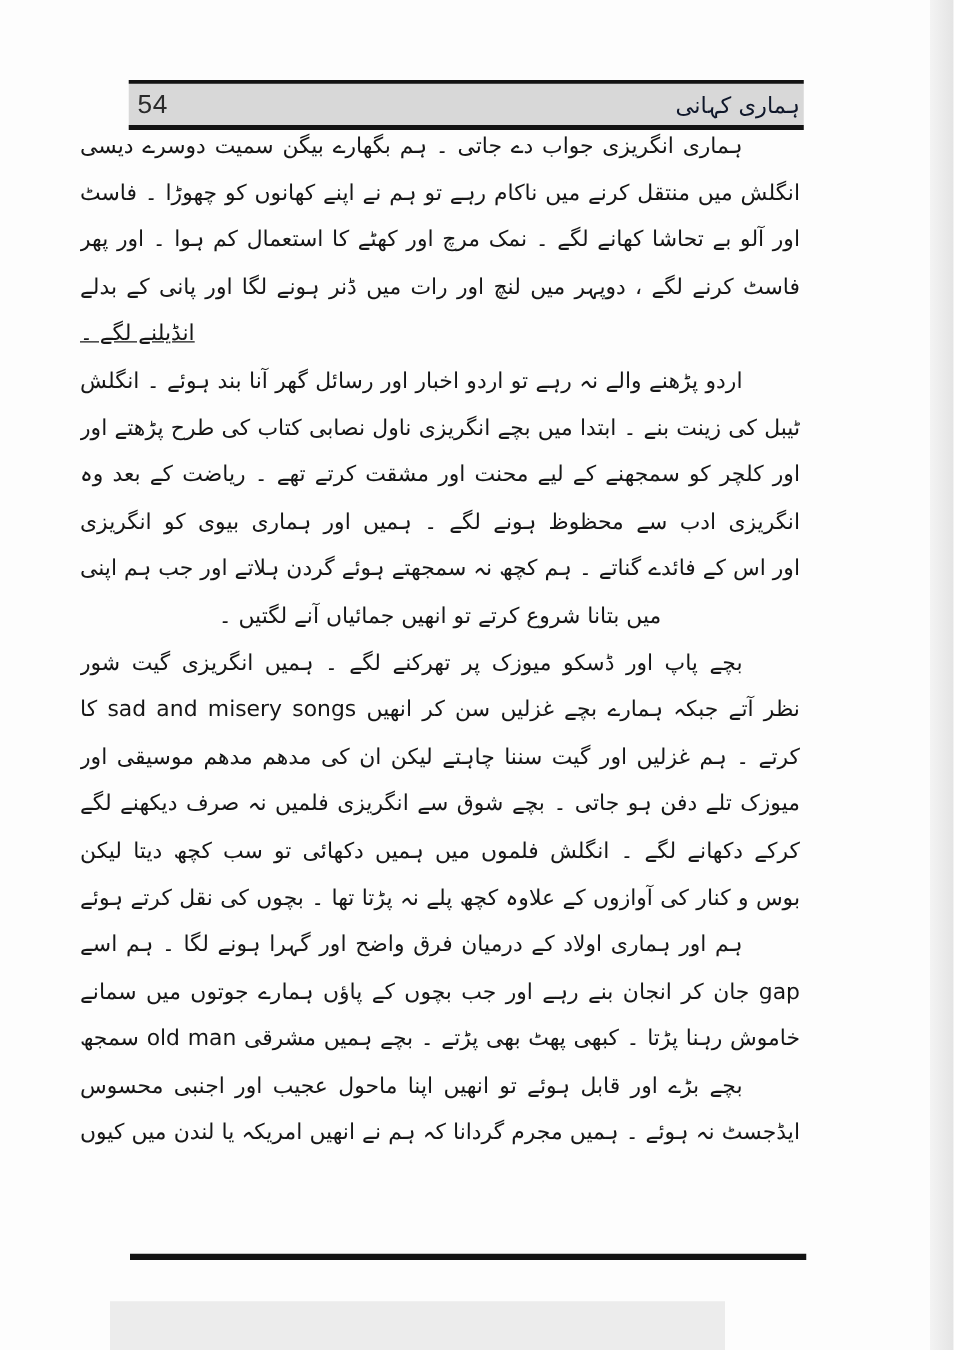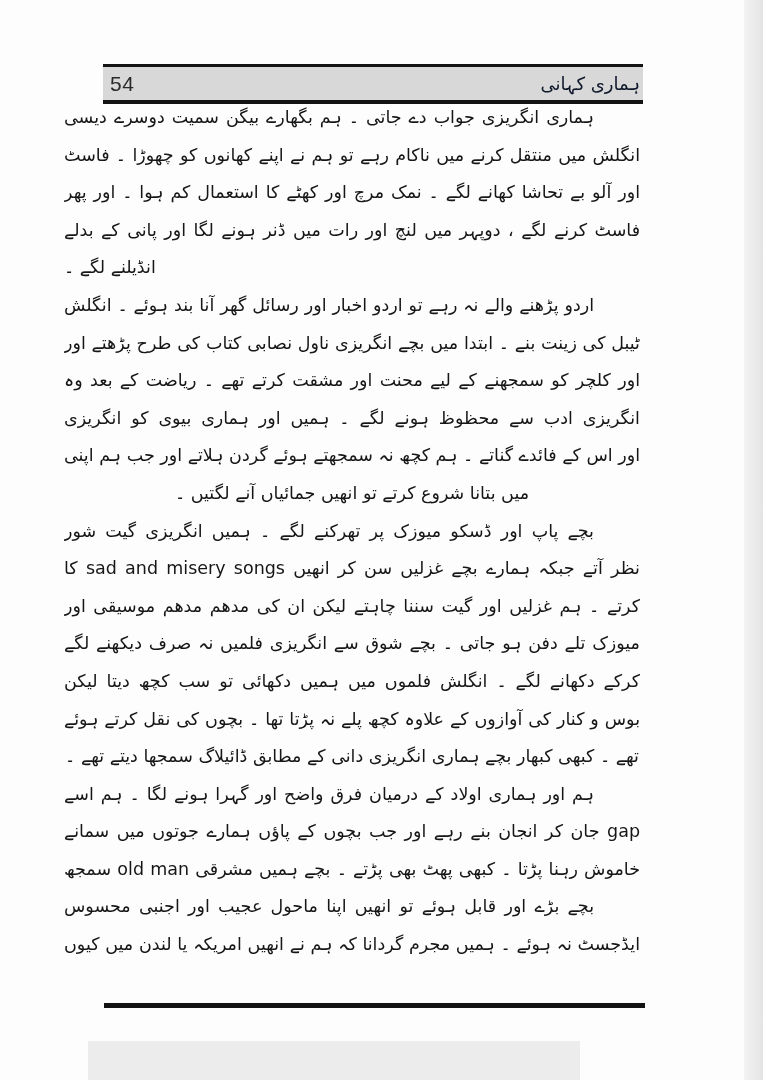--- a/index.html
+++ b/index.html
@@ -57,21 +57,21 @@
   }
   .bline {
     direction: rtl;
     height: 37.6px;
     line-height: 37.6px;
     font-size: 17.5px;
     overflow: hidden;
     text-align: justify;
     text-align-last: justify;
   }
-  .bline.a-l { text-align: center; text-align-last: left; }
+  .bline.a-l { text-align: center; text-align-last: left; text-decoration: underline; }
   .bline.a-c { text-align-last: center; }
   .bline.indent { padding-right: 46px; }
   
   .footer-rule {
     position: absolute;
     left: 104px; top: 1003px; width: 541px; height: 5px;
     background: #131313;
   }
 </style>
 </head>
@@ -103,21 +103,20 @@
         <div class="bline a-j" dir="rtl">اور اس کے فائدے گناتے ۔ ہم کچھ نہ سمجھتے ہوئے گردن ہلاتے اور جب ہم اپنی تہذیب کے بارے</div>
         <div class="bline a-c" dir="rtl">میں بتانا شروع کرتے تو انھیں جمائیاں آنے لگتیں ۔</div>
       </div>
       <div>
         <div class="bline a-j indent" dir="rtl">بچے پاپ اور ڈسکو میوزک پر تھرکنے لگے ۔ ہمیں انگریزی گیت شور شرابا اور چیخ پکار کا مجموعہ</div>
         <div class="bline a-j" dir="rtl">نظر آتے جبکہ ہمارے بچے غزلیں سن کر انھیں sad and misery songs کا خطاب عطا</div>
         <div class="bline a-j" dir="rtl">کرتے ۔ ہم غزلیں اور گیت سننا چاہتے لیکن ان کی مدھم مدھم موسیقی اور دھیمی دھیمی آواز تیز پاپ</div>
         <div class="bline a-j" dir="rtl">میوزک تلے دفن ہو جاتی ۔ بچے شوق سے انگریزی فلمیں نہ صرف دیکھنے لگے بلکہ ہمیں بھی اصرار</div>
         <div class="bline a-j" dir="rtl">کرکے دکھانے لگے ۔ انگلش فلموں میں ہمیں دکھائی تو سب کچھ دیتا لیکن سوائے بندوق کی گولیوں اور</div>
         <div class="bline a-j" dir="rtl">بوس و کنار کی آوازوں کے علاوہ کچھ پلے نہ پڑتا تھا ۔ بچوں کی نقل کرتے ہوئے ہنستے یا آہ اور واہ کرتے</div>
-        <div class="bline a-c" dir="rtl">تھے ۔ کبھی کبھار بچے ہماری انگریزی دانی کے مطابق ڈائیلاگ سمجھا دیتے تھے ۔</div>
       </div>
       <div>
         <div class="bline a-j indent" dir="rtl">ہم اور ہماری اولاد کے درمیان فرق واضح اور گہرا ہونے لگا ۔ ہم اسے generation</div>
         <div class="bline a-j" dir="rtl">gap جان کر انجان بنے رہے اور جب بچوں کے پاؤں ہمارے جوتوں میں سمانے لگے تو مجبوراً ہمیں</div>
         <div class="bline a-j" dir="rtl">خاموش رہنا پڑتا ۔ کبھی پھٹ بھی پڑتے ۔ بچے ہمیں مشرقی old man سمجھ کر برداشت کر لینے</div>
       </div>
       <div>
         <div class="bline a-j indent" dir="rtl">بچے بڑے اور قابل ہوئے تو انھیں اپنا ماحول عجیب اور اجنبی محسوس ہونے لگا ۔ کسی صورت</div>
         <div class="bline a-j" dir="rtl">ایڈجسٹ نہ ہوئے ۔ ہمیں مجرم گردانا کہ ہم نے انھیں امریکہ یا لندن میں کیوں نہ پیدا کیا ۔ چھوٹے</div>
       </div>

